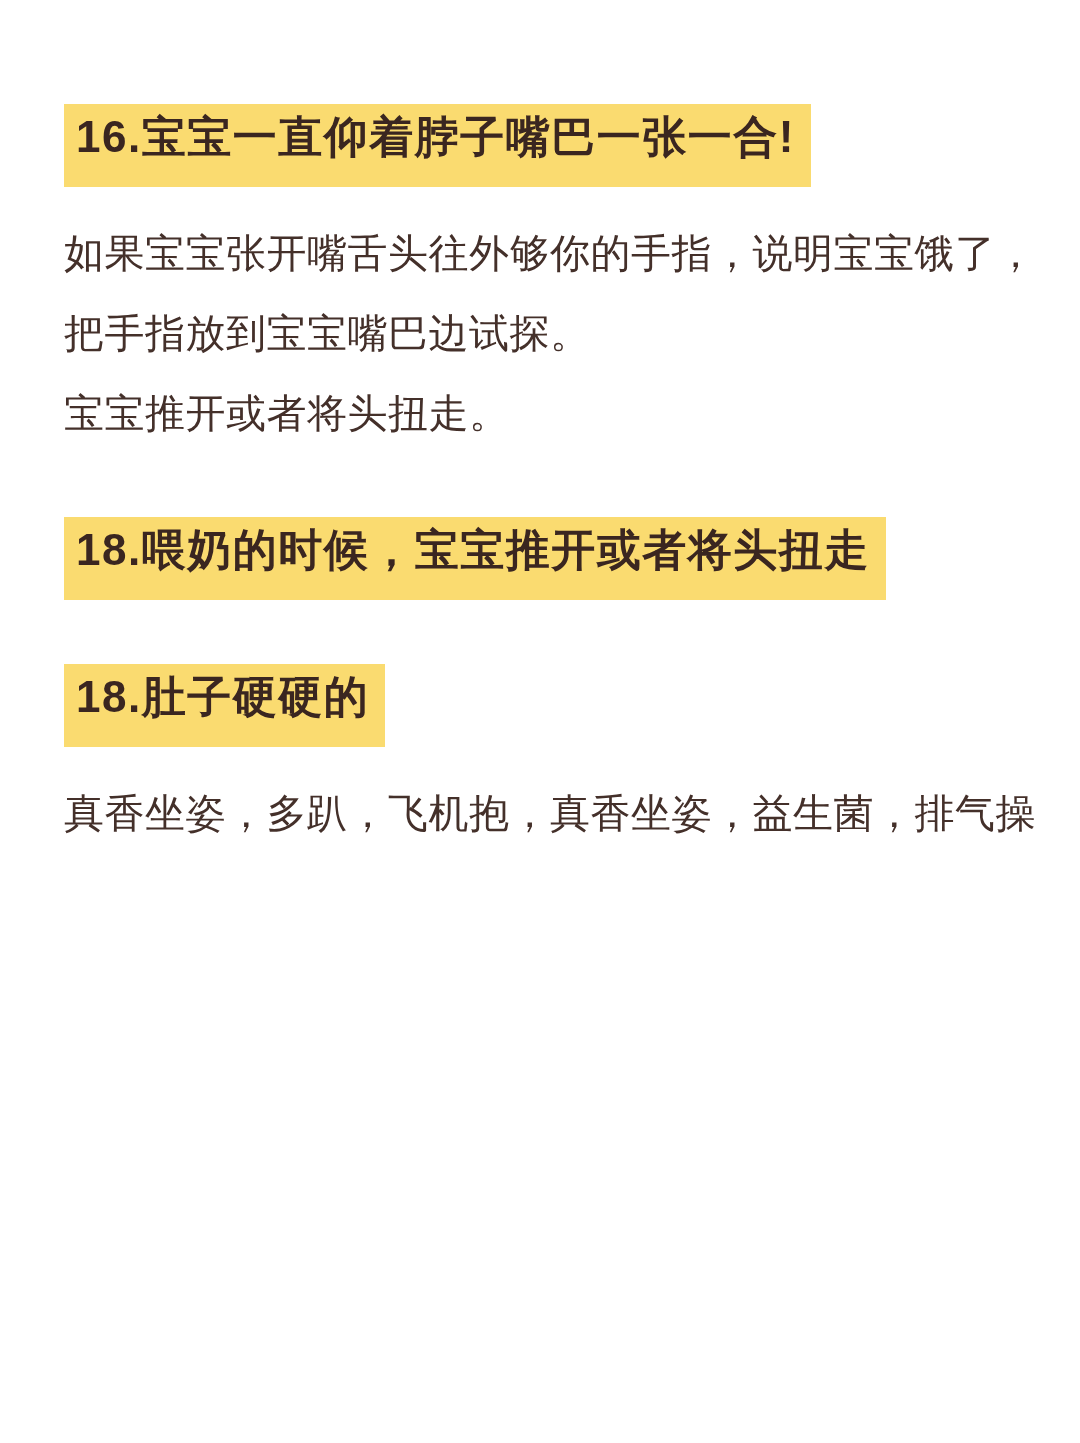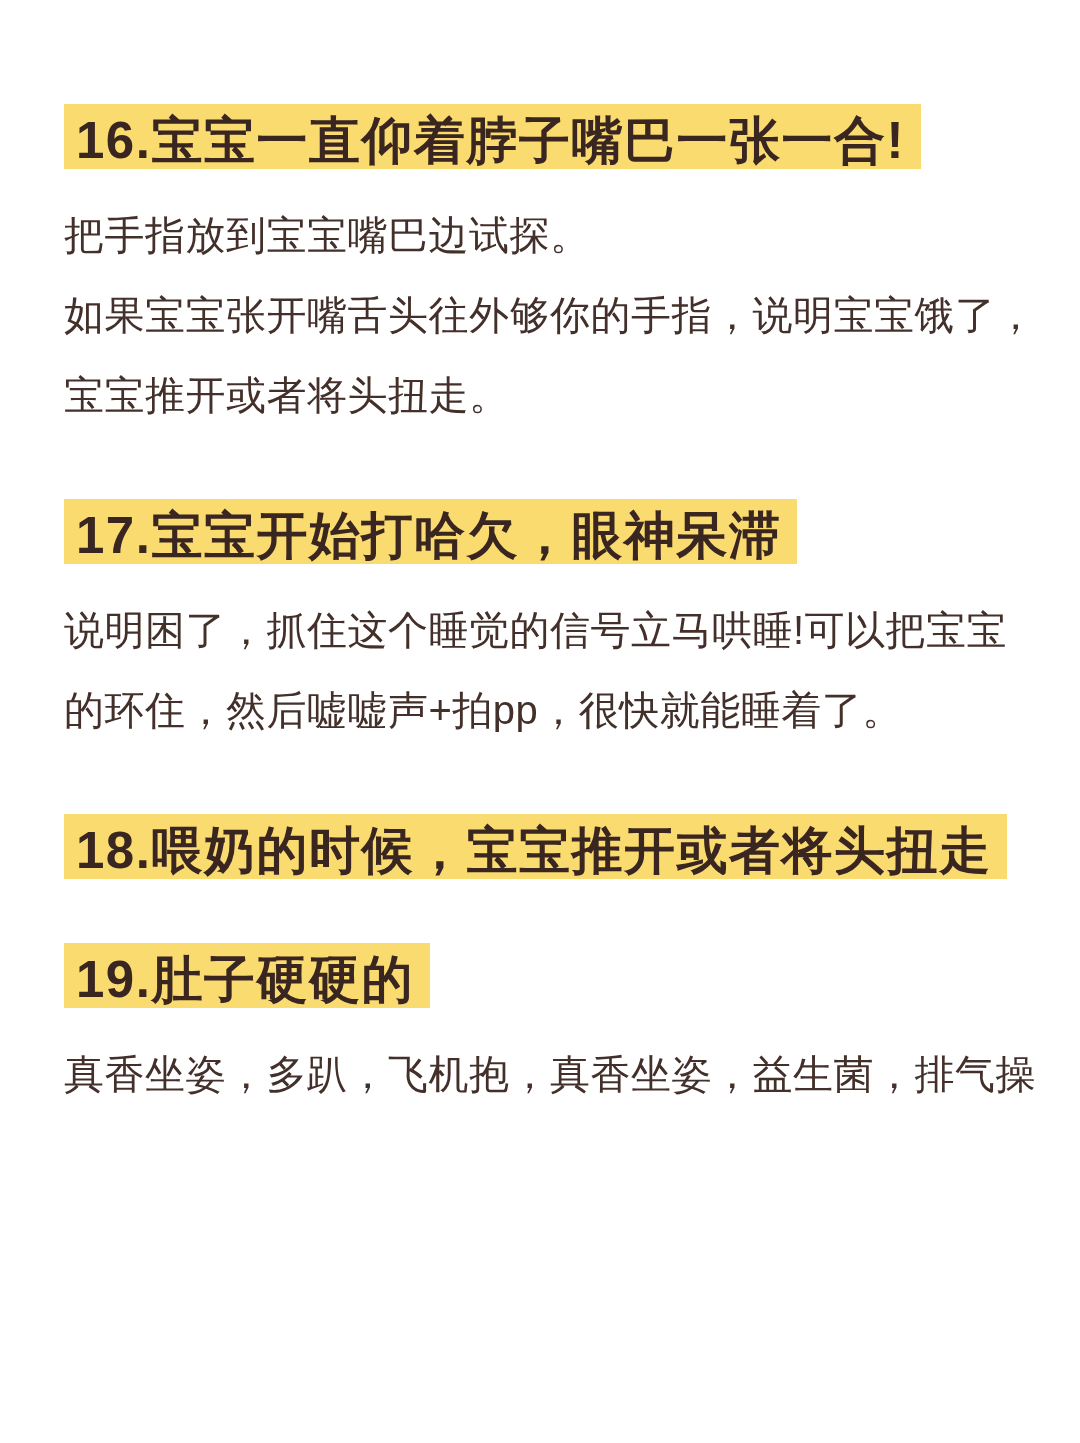--- a/index.html
+++ b/index.html
@@ -23,25 +23,25 @@
     padding: 104px 36px 0 64px;
   }
   .section { display: block; }
   .section-heading {
     margin: 0 0 26px 0;
   }
   .heading-highlight {
     display: inline-block;
     background: var(--hl);
     color: var(--ink-heading);
-    font-size: 51px;
+    font-size: 44px;
     font-weight: 700;
     line-height: 1.0;
     letter-spacing: 1.5px;
-    padding: 11px 16px 3px 12px;
+    padding: 11px 16px 28px 12px;
     white-space: nowrap;
   }
   .section-body {
     margin: 0 0 64px 0;
     color: var(--ink-body);
   }
   .body-line {
     font-size: 40px;
     line-height: 80px;
     letter-spacing: 0.5px;
@@ -50,41 +50,34 @@
 </style>
 </head>
 <body>
 
 <div class="page">
   <div class="content">
 
     <section class="section">
       <h2 class="section-heading"><span class="heading-highlight">16.宝宝一直仰着脖子嘴巴一张一合!</span></h2>
       <div class="section-body">
+        <p class="body-line">如果宝宝张开嘴舌头往外够你的手指，说明宝宝饿了，</p>
         <p class="body-line">把手指放到宝宝嘴巴边试探。</p>
-        <p class="body-line">如果宝宝张开嘴舌头往外够你的手指，说明宝宝饿了，</p>
         <p class="body-line">宝宝推开或者将头扭走。</p>
       </div>
     </section>
 
-    <section class="section">
-      <h2 class="section-heading"><span class="heading-highlight">17.宝宝开始打哈欠，眼神呆滞</span></h2>
-      <div class="section-body">
-        <p class="body-line">说明困了，抓住这个睡觉的信号立马哄睡!可以把宝宝</p>
-        <p class="body-line">的环住，然后嘘嘘声+拍pp，很快就能睡着了。</p>
-      </div>
-    </section>
 
     <section class="section">
       <h2 class="section-heading"><span class="heading-highlight">18.喂奶的时候，宝宝推开或者将头扭走</span></h2>
       <div class="section-body">
       </div>
     </section>
 
     <section class="section">
-      <h2 class="section-heading"><span class="heading-highlight">19.肚子硬硬的</span></h2>
+      <h2 class="section-heading"><span class="heading-highlight">18.肚子硬硬的</span></h2>
       <div class="section-body">
         <p class="body-line">真香坐姿，多趴，飞机抱，真香坐姿，益生菌，排气操</p>
       </div>
     </section>
 
   </div>
 </div>
 
 </body></html>

